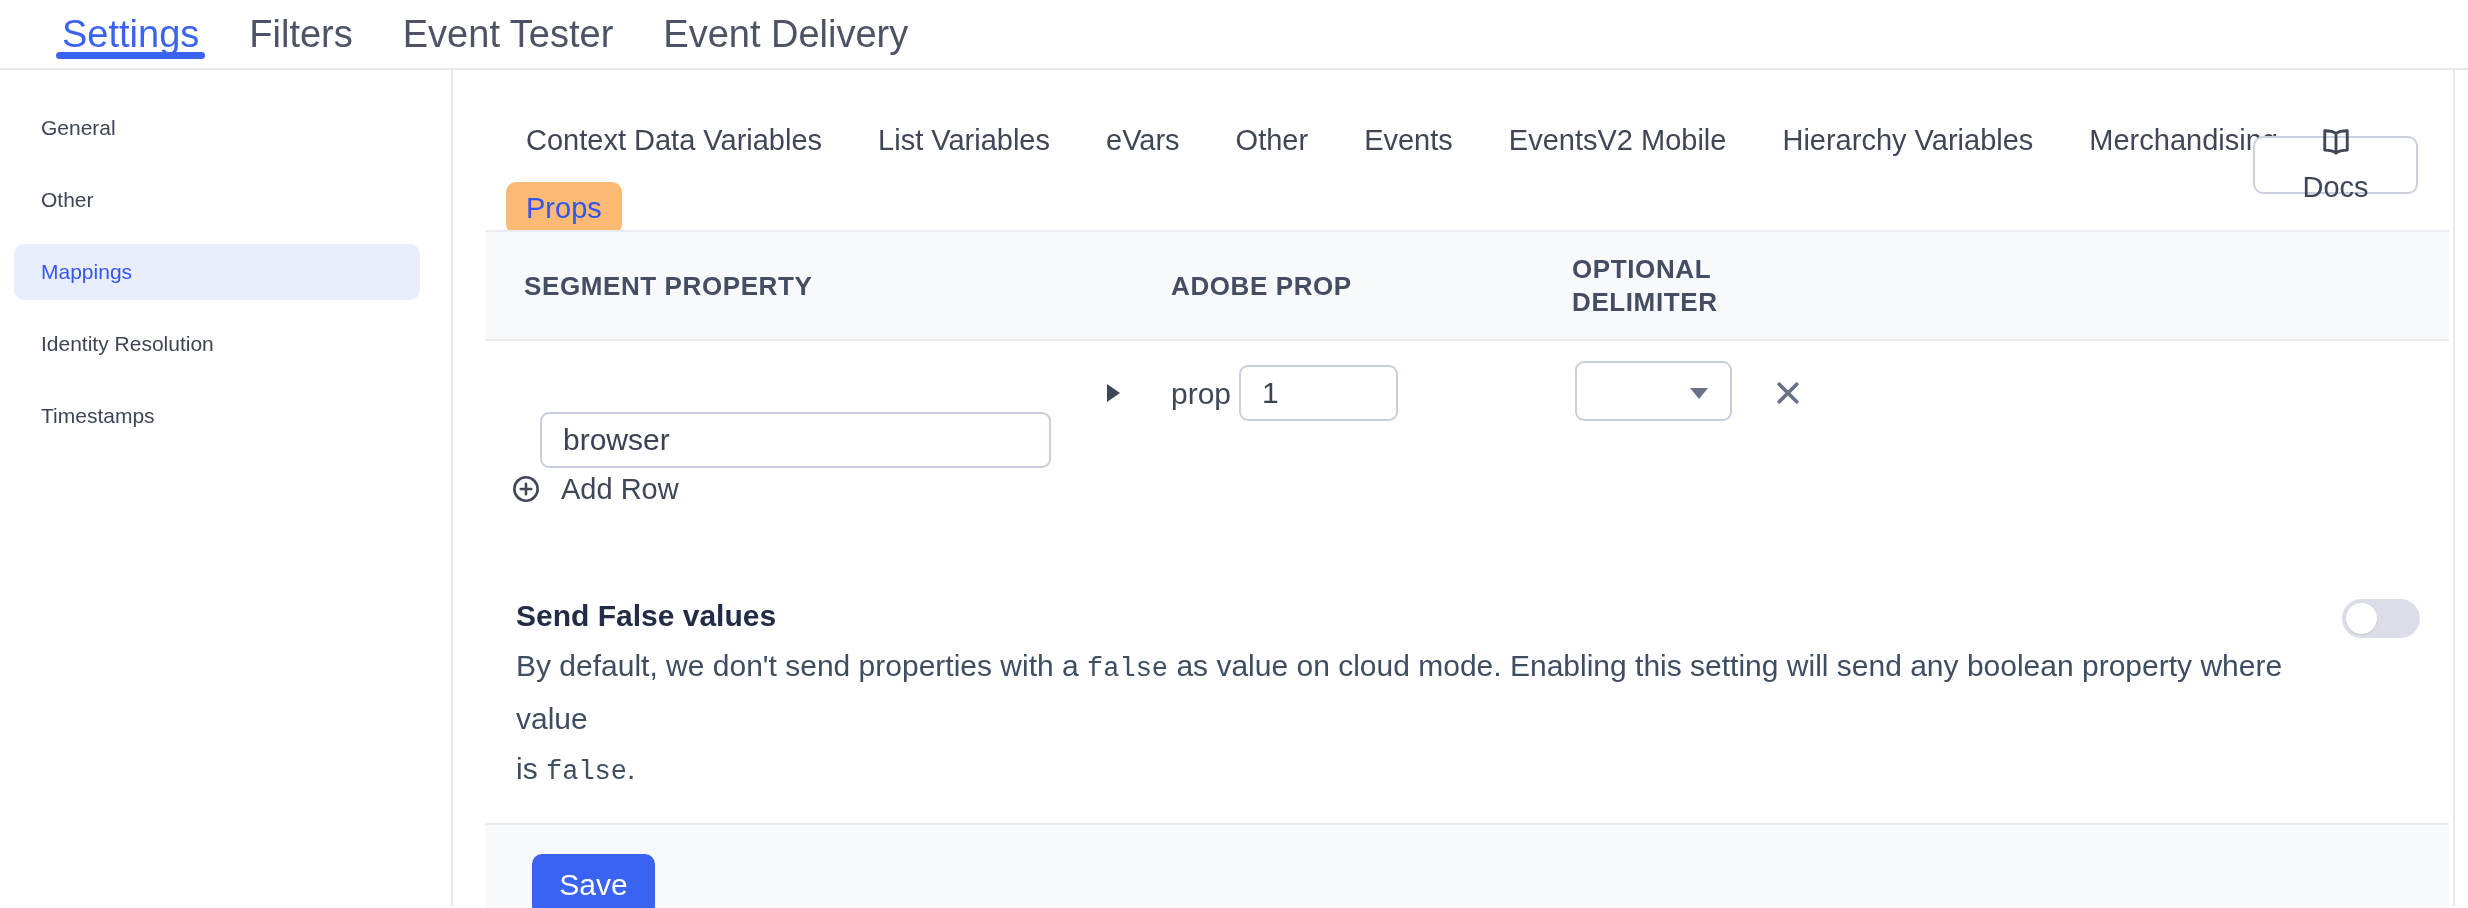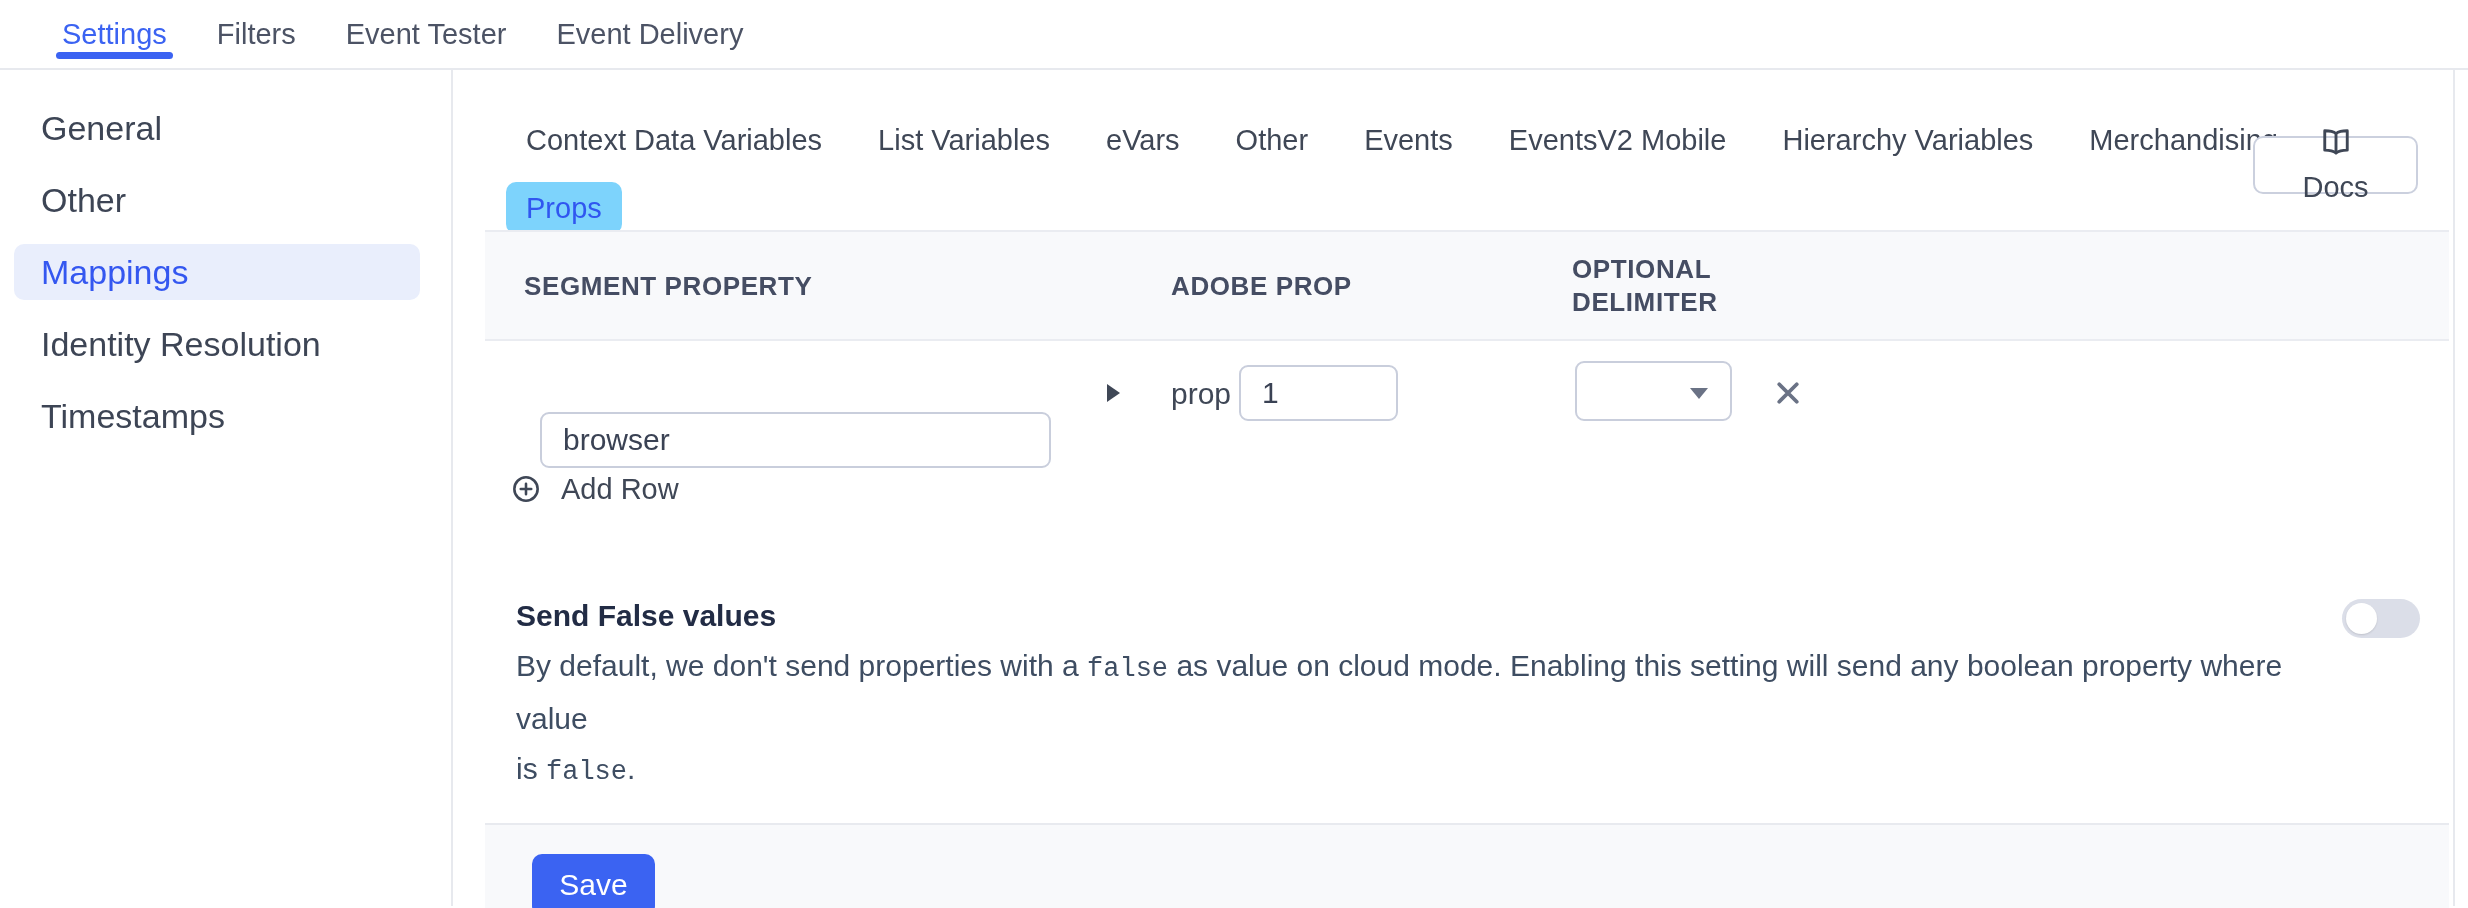--- a/index.html
+++ b/index.html
@@ -12,58 +12,58 @@
     position:relative;
   }
 
   
   .topnav {
     height:70px; border-bottom:2px solid #E7E9EE;
     display:flex; align-items:center; gap:50px;
     padding-left:62px; background:#fff;
   }
   .nav-tab {
-    font-size:29px; font-weight:500; color:#4C5365;
+    font-size:38px; font-weight:500; color:#4C5365;
     height:50px; display:flex; align-items:center; position:relative; cursor:pointer;
   }
   .nav-tab.active { color:#3B63F2; }
   .nav-tab.active::after {
     content:""; position:absolute; left:-6px; right:-6px; bottom:0;
     height:7px; background:#3B63F2; border-radius:5px;
   }
 
   
   .layout { display:flex; height:836px; }
   .sidebar {
     width:453px; flex-shrink:0; border-right:2px solid #E7E9EE;
     padding-top:30px;
   }
   .side-item {
     height:56px; margin:0 31px 16px 14px; padding-left:27px;
     display:flex; align-items:center;
-    font-size:34px; color:#3D4555; border-radius:10px; cursor:pointer;
+    font-size:21px; color:#3D4555; border-radius:10px; cursor:pointer;
   }
   .side-item.selected { background:#E9EEFC; color:#3457F0; }
 
   .main { flex:1; position:relative; padding-left:32px; }
   .main::after {
     content:""; position:absolute; top:0; bottom:0; right:13px;
     width:2px; background:#E7E9EE;
   }
   .content { width:1964px; }
 
   
   .tabs-area { height:160px; padding:44px 0 0 21px; position:relative; }
   .tabs { display:flex; flex-wrap:wrap; column-gap:40px; row-gap:2px; max-width:1860px;gap:16px; }
   .tab {
     height:52px; padding:0 20px; display:flex; align-items:center;
     font-size:29px; font-weight:500; color:#3F4756; border-radius:10px;
     cursor:pointer; white-space:nowrap;
   }
-  .tab.selected { background:#7dd3fc; color:#3056F0; }
+  .tab.selected { background:#fdba74; color:#3056F0; }
 
   .docs-btn {
     position:absolute; top:66px; right:31px;
     width:165px; height:58px;
     border:2px solid #CBD0DE; border-radius:10px; background:#fff;
     display:flex; align-items:center; justify-content:center; gap:14px;
     font-size:29px; font-weight:500; color:#3F4756; cursor:pointer;flex-direction:column;
   }
   .docs-btn svg { display:block; }
 

